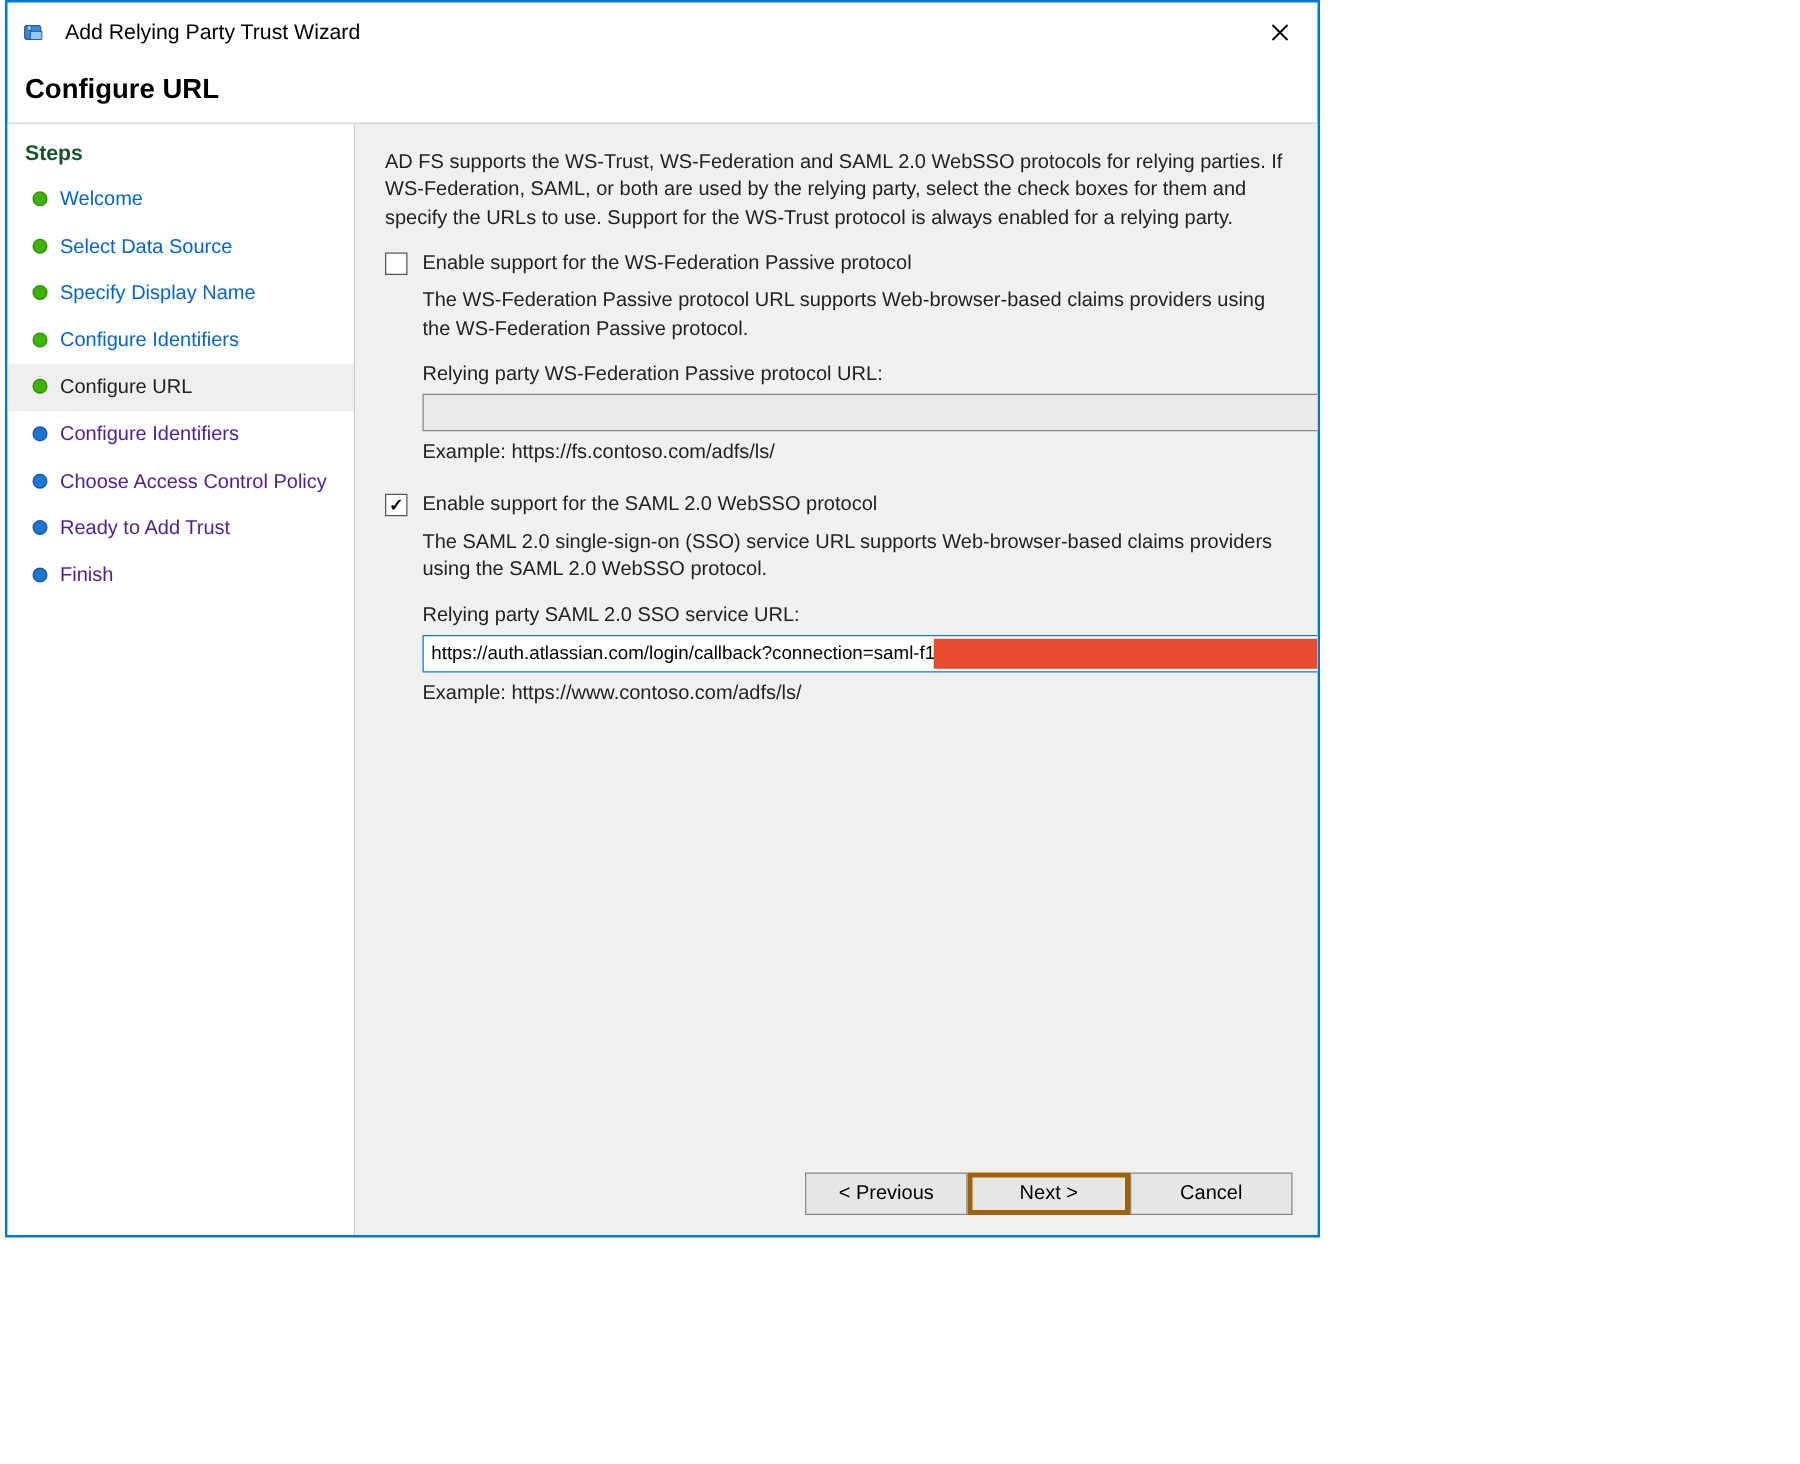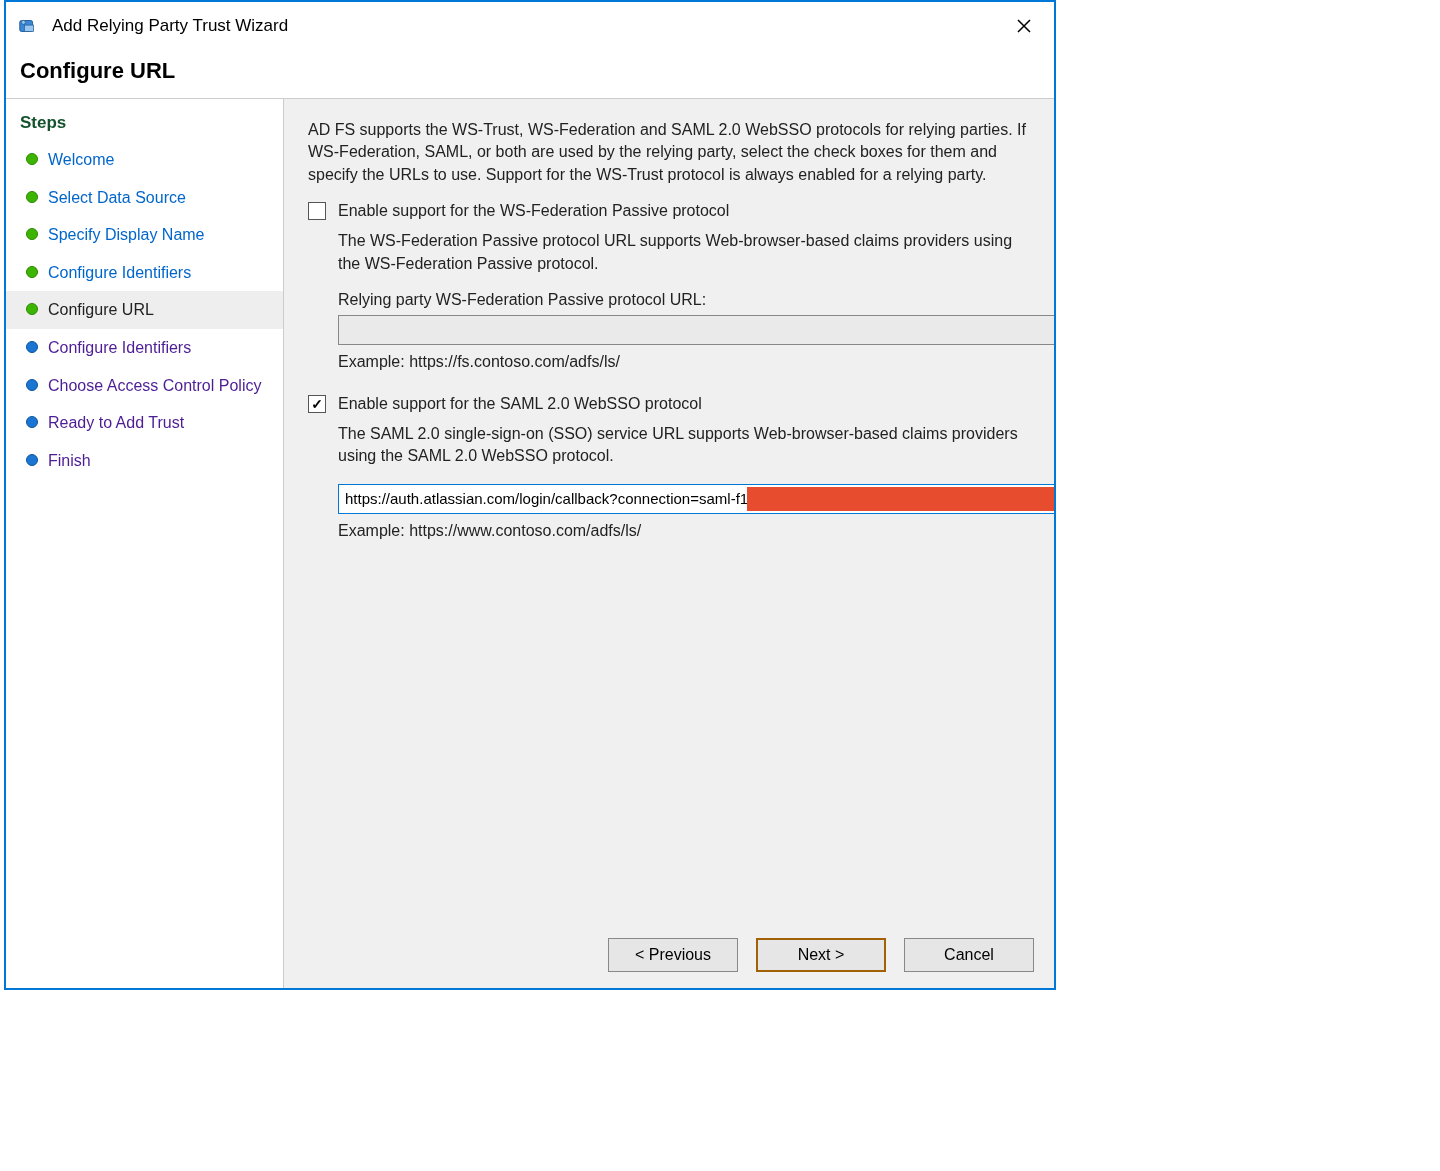--- a/index.html
+++ b/index.html
@@ -157,35 +157,34 @@
   background: #e84c2f;
 }
 .example {
   margin: 8px 0 24px 0;
 }
 .button-bar {
   position: absolute;
   right: 20px;
   bottom: 16px;
   display: flex;
-  gap: 18px;
 }
 .win-btn {
   width: 130px;
   height: 34px;
   background: #e6e6e6;
   border: 1px solid #888;
   font-size: 16px;
   color: #000;
   display: inline-flex;
   align-items: center;
   justify-content: center;
 }
 .win-btn.primary {
-  border: 2px solid #a16207;
+  border: 4px solid #a16207;
 }
 </style>
 </head>
 <body>
 
 <div class="window">
 
   <div class="titlebar">
     <span class="app-icon">
       <svg width="22" height="22" viewBox="0 0 24 24">
@@ -265,20 +264,21 @@
         <div class="example">Example: https://fs.contoso.com/adfs/ls/</div>
       </div>
 
       <div class="checkbox-row">
         <span class="checkbox-box checked"></span>
         <span>Enable support for the SAML 2.0 WebSSO protocol</span>
       </div>
 
       <div class="indent">
         <p>The SAML 2.0 single-sign-on (SSO) service URL supports Web-browser-based claims providers using the SAML 2.0 WebSSO protocol.</p>
+        <div class="label-line">Relying party SAML 2.0 SSO service URL:</div>
         <div class="input-field active">
           <span class="input-text">https://auth.atlassian.com/login/callback?connection=saml-f10</span>
           <span class="redact"></span>
         </div>
         <div class="example">Example: https://www.contoso.com/adfs/ls/</div>
       </div>
 
       <div class="button-bar">
         <div class="win-btn">&lt; Previous</div>
         <div class="win-btn primary">Next &gt;</div>

